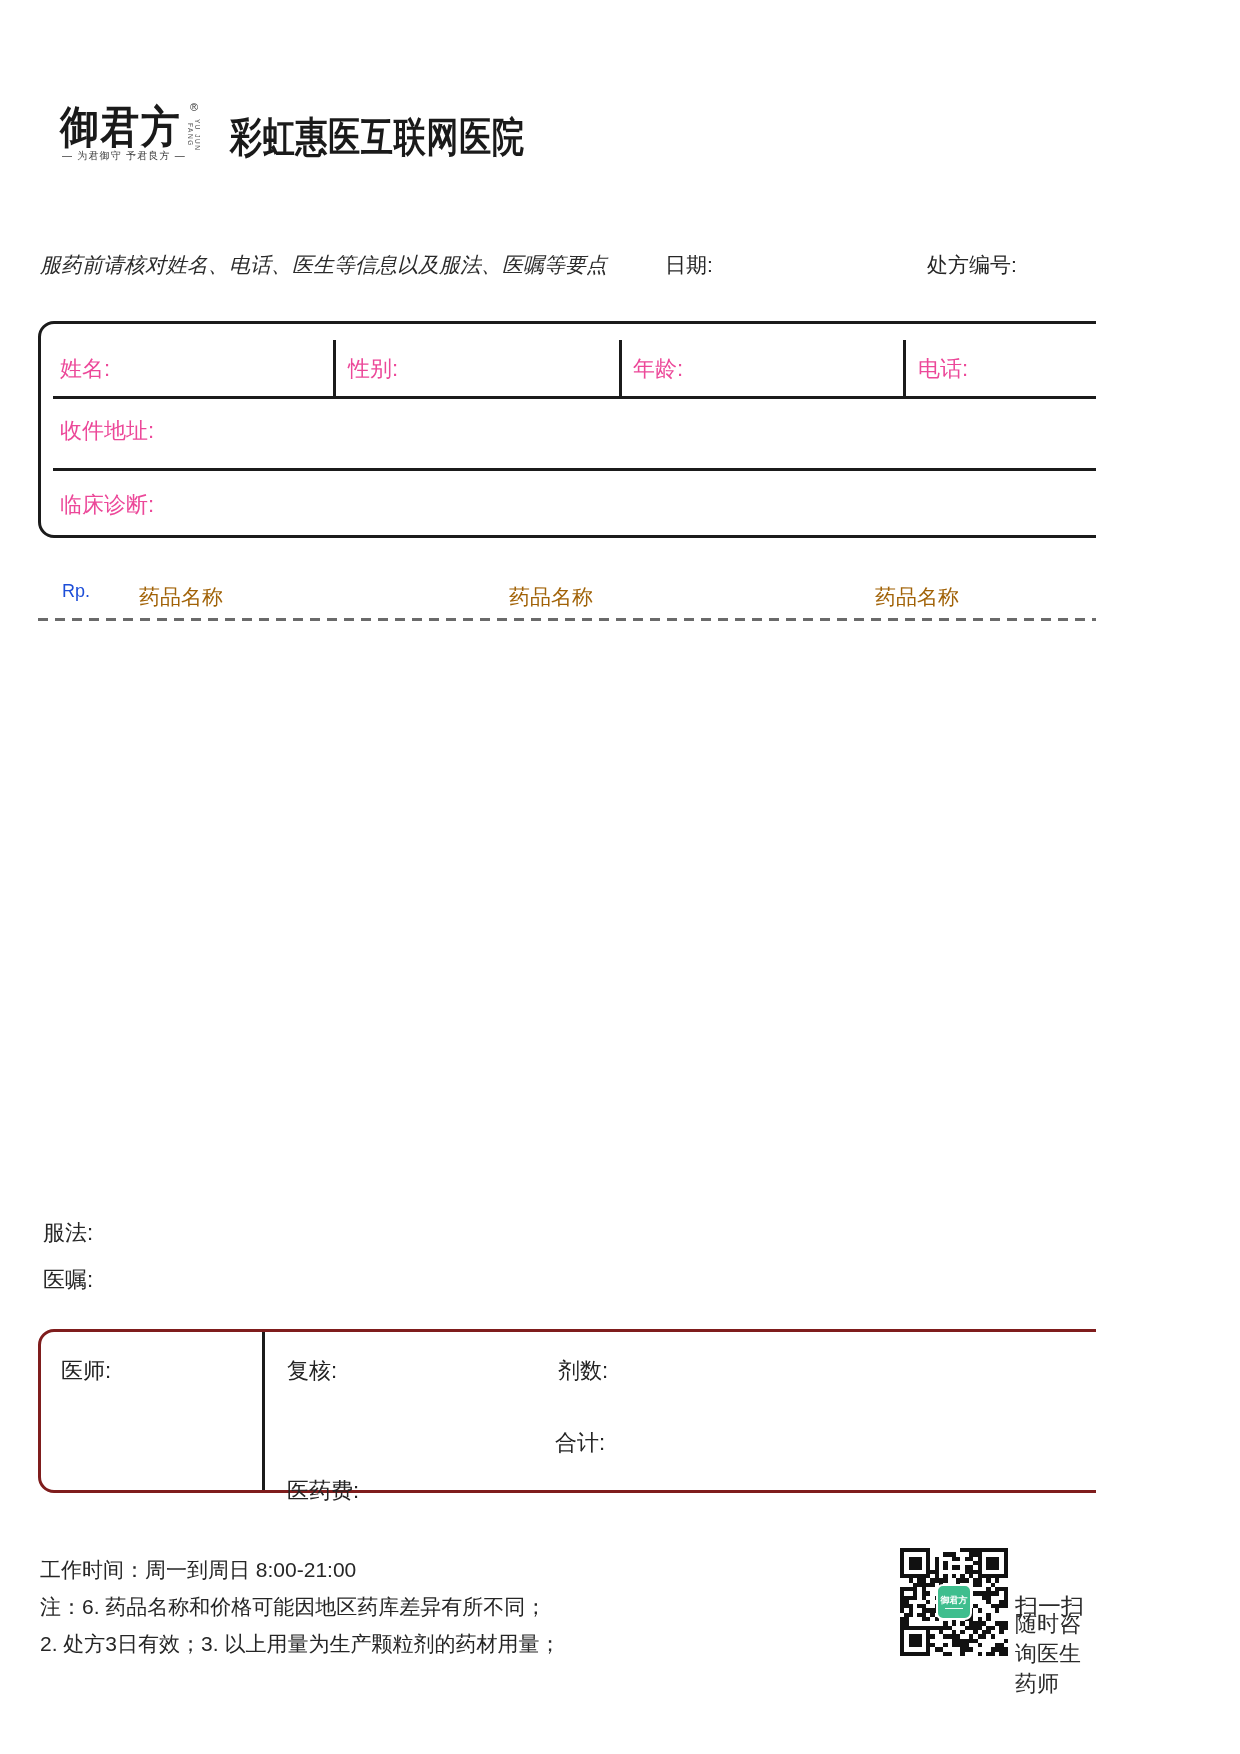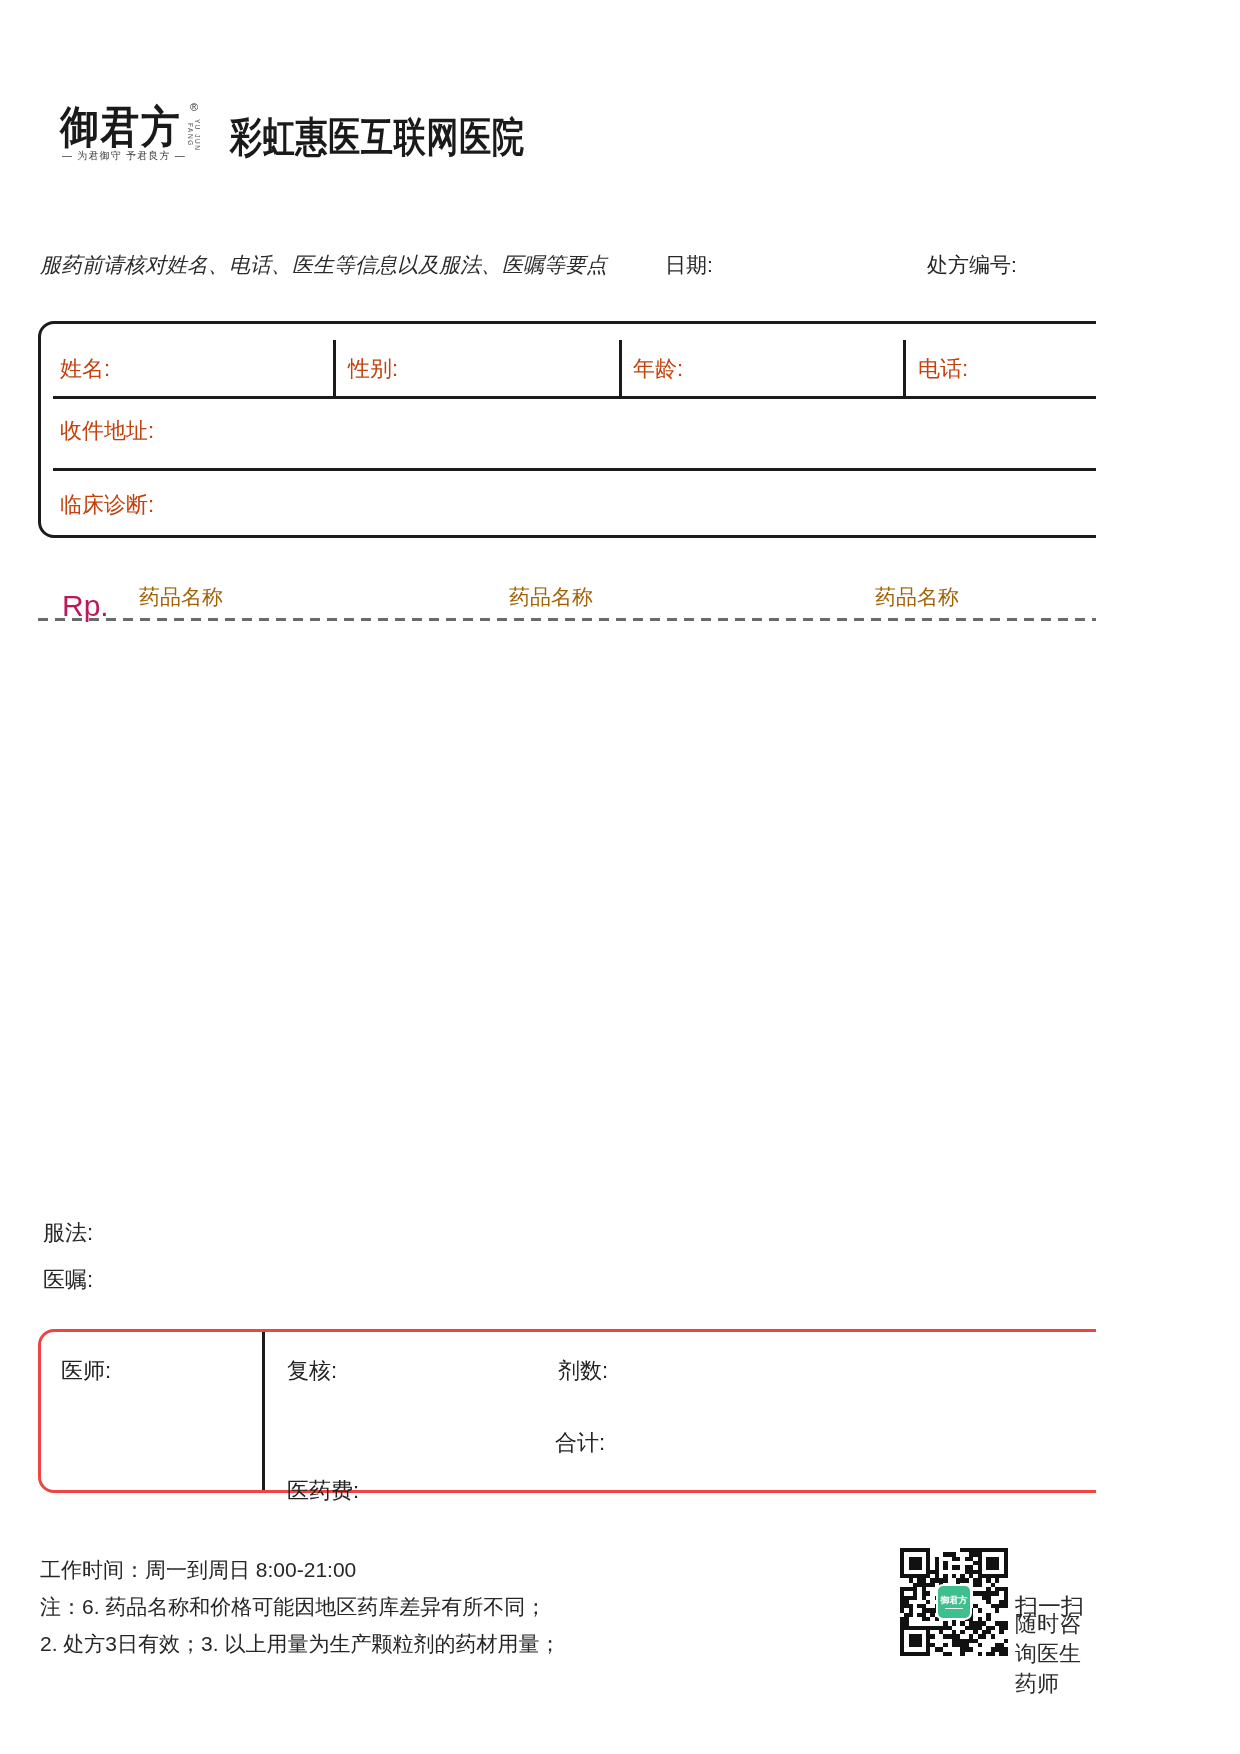--- a/index.html
+++ b/index.html
@@ -22,37 +22,37 @@
                     white-space:nowrap; }
 
   
   .notice { position:absolute; left:40px; top:251px; font-size:21px; color:#2b2b2b;font-style:italic; }
   .date-label { position:absolute; left:665px; top:251px; font-size:21px; }
   .rxno-label { position:absolute; left:927px; top:251px; font-size:21px; }
 
   
   .patient-box { position:absolute; left:38px; top:321px; width:1144px; height:217px;
                  border:3px solid #1b1b1b; border-radius:16px; }
-  .pb-label { position:absolute; font-size:22px; color:#c2410c; }
+  .pb-label { position:absolute; font-size:22px; color:#ec4899; }
   .vline { position:absolute; width:2.5px; background:#1b1b1b; top:16px; height:56px; }
   .hline { position:absolute; left:12px; right:12px; height:2.5px; background:#1b1b1b; }
 
   
-  .rp-label { position:absolute; left:62px; top:581px; font-size:30px; color:#be185d;margin-top:8px; }
+  .rp-label { position:absolute; left:62px; top:581px; font-size:18px; color:#1d4ed8; }
   .drug-col { position:absolute; top:583px; font-size:21px; color:#a16207; }
   .dashed-line { position:absolute; left:38px; top:618px; width:1140px; height:3px;
                  background:repeating-linear-gradient(90deg,#6a6a6a 0 10px, transparent 10px 17px); }
 
   
   .usage-label  { position:absolute; left:43px; top:1218px; font-size:22px; }
   .advice-label { position:absolute; left:43px; top:1265px; font-size:22px; }
 
   
   .sign-box { position:absolute; left:38px; top:1329px; width:1144px; height:164px;
-              border:3px solid #ef4444; border-radius:16px; }
+              border:3px solid #7f1d1d; border-radius:16px; }
   .sb-vline { position:absolute; left:221px; top:0; bottom:0; width:2.5px; background:#1b1b1b; }
   .sb-label { position:absolute; font-size:22px; color:#232323; }
 
   
   .hours { position:absolute; left:40px; top:1556px; font-size:21px; }
   .note1 { position:absolute; left:40px; top:1593px; font-size:21px; }
   .note2 { position:absolute; left:40px; top:1630px; font-size:21px; }
 
   .qr-wrap { position:absolute; left:900px; top:1548px; width:108px; height:108px; }
   .qr-wrap svg { display:block; width:108px; height:108px; shape-rendering:crispEdges; }

